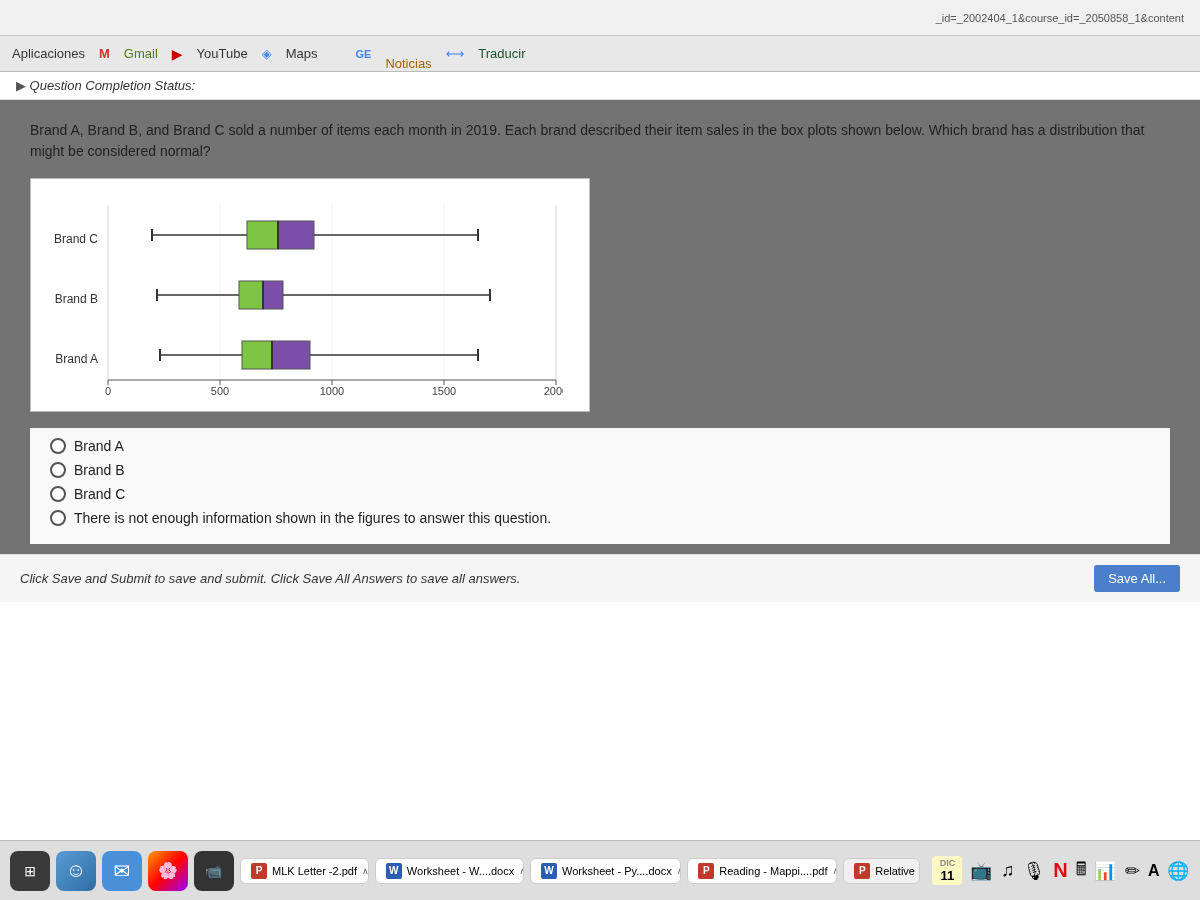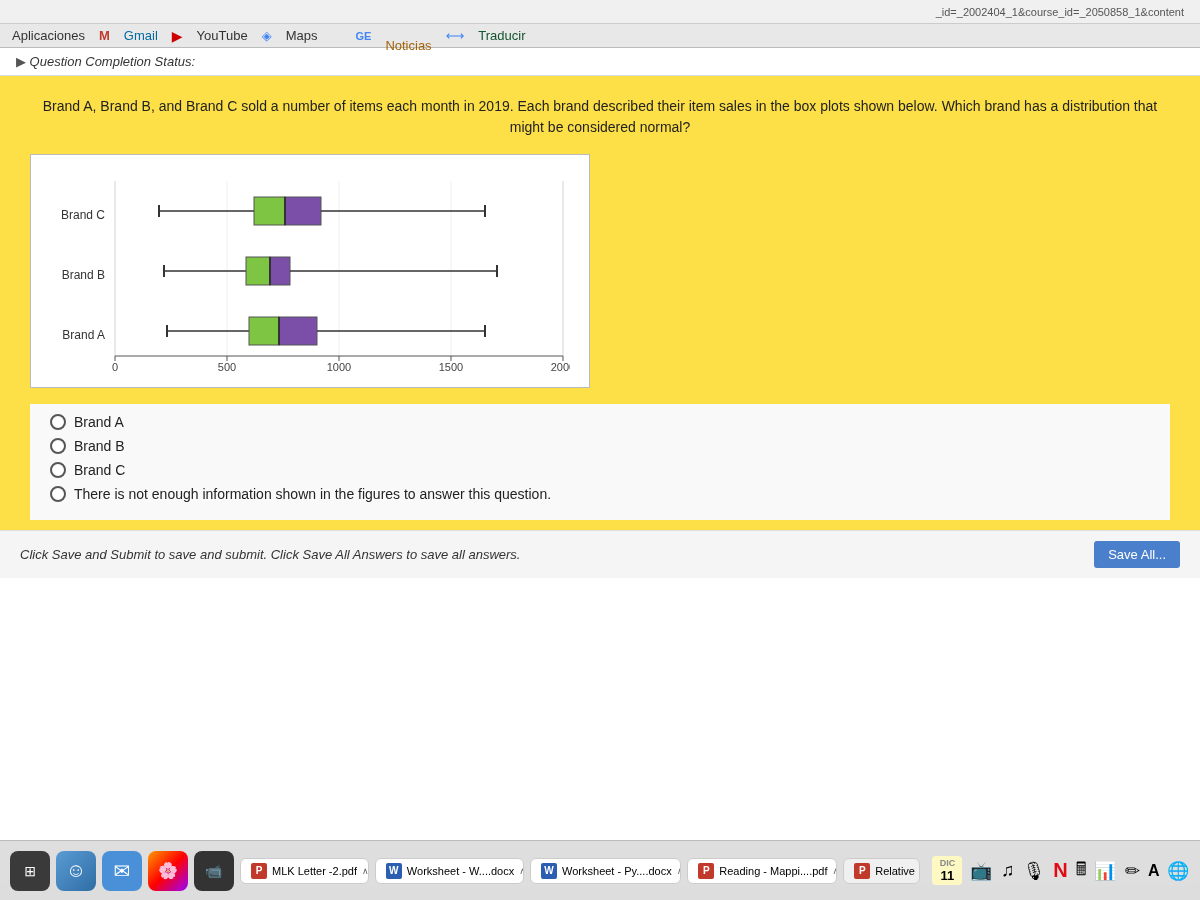--- a/index.html
+++ b/index.html
@@ -8,21 +8,21 @@
       background: #e8e8e8;
       width: 1200px;
       height: 900px;
       overflow: hidden;
       position: relative;
     }
 
     
     .browser-bar {
       background: #f0f0f0;
-      height: 24px;
+      height: 36px;
       display: flex;
       align-items: center;
       padding: 0 12px;
       gap: 14px;
       border-bottom: 1px solid #ccc;
       font-size: 13px;
       color: #333;
     }
 
     
@@ -45,22 +45,21 @@
     }
     .completion-status::before {
       content: "▶ ";
       color: #555;
       font-style: normal;
     }
 
     
     .question-body {
       padding: 20px 30px 10px 30px;
-      background: #fde047;
-      text-align: center;
+      background: #737373;
     }
     .question-text {
       font-size: 14px;
       color: #222;
       line-height: 1.5;
       margin-bottom: 16px;
     }
 
     
     .chart-container {
@@ -218,21 +217,21 @@
 </head>
 <body>
 
 <div class="browser-bar">
   <span style="font-size:11px; color:#555; margin-left:auto; margin-right:4px;">_id=_2002404_1&amp;course_id=_2050858_1&amp;content</span>
 </div>
 
 <div class="browser-bar" style="background:#e8e8e8; border-bottom:1px solid #bbb;">
   <span style="font-size:13px; cursor:pointer; color:#333;">Aplicaciones</span>
   <span style="color:#c0392b; font-weight:bold; font-size:13px;">M</span>
-  <span style="font-size:13px; cursor:pointer; color:#0369a1;text-align:right;">Gmail</span>
+  <span style="font-size:13px; cursor:pointer; color:#4d7c0f;text-align:right;">Gmail</span>
   <span style="color:#c00; font-size:14px;">▶</span>
   <span style="font-size:13px; cursor:pointer; color:#333; font-weight:500;">YouTube</span>
   <span style="color:#4285f4; font-size:13px;">◈</span>
   <span style="font-size:13px; cursor:pointer; color:#333;">Maps</span>
   <span style="color:#4285f4; font-size:11px; font-weight:bold;padding-left:24px;">GE</span>
   <span style="font-size:13px; cursor:pointer; color:#a16207;margin-top:20px;">Noticias</span>
   <span style="color:#4285f4; font-size:13px;">⟷</span>
   <span style="font-size:13px; cursor:pointer; color:#14532d;">Traducir</span>
 </div>
 

